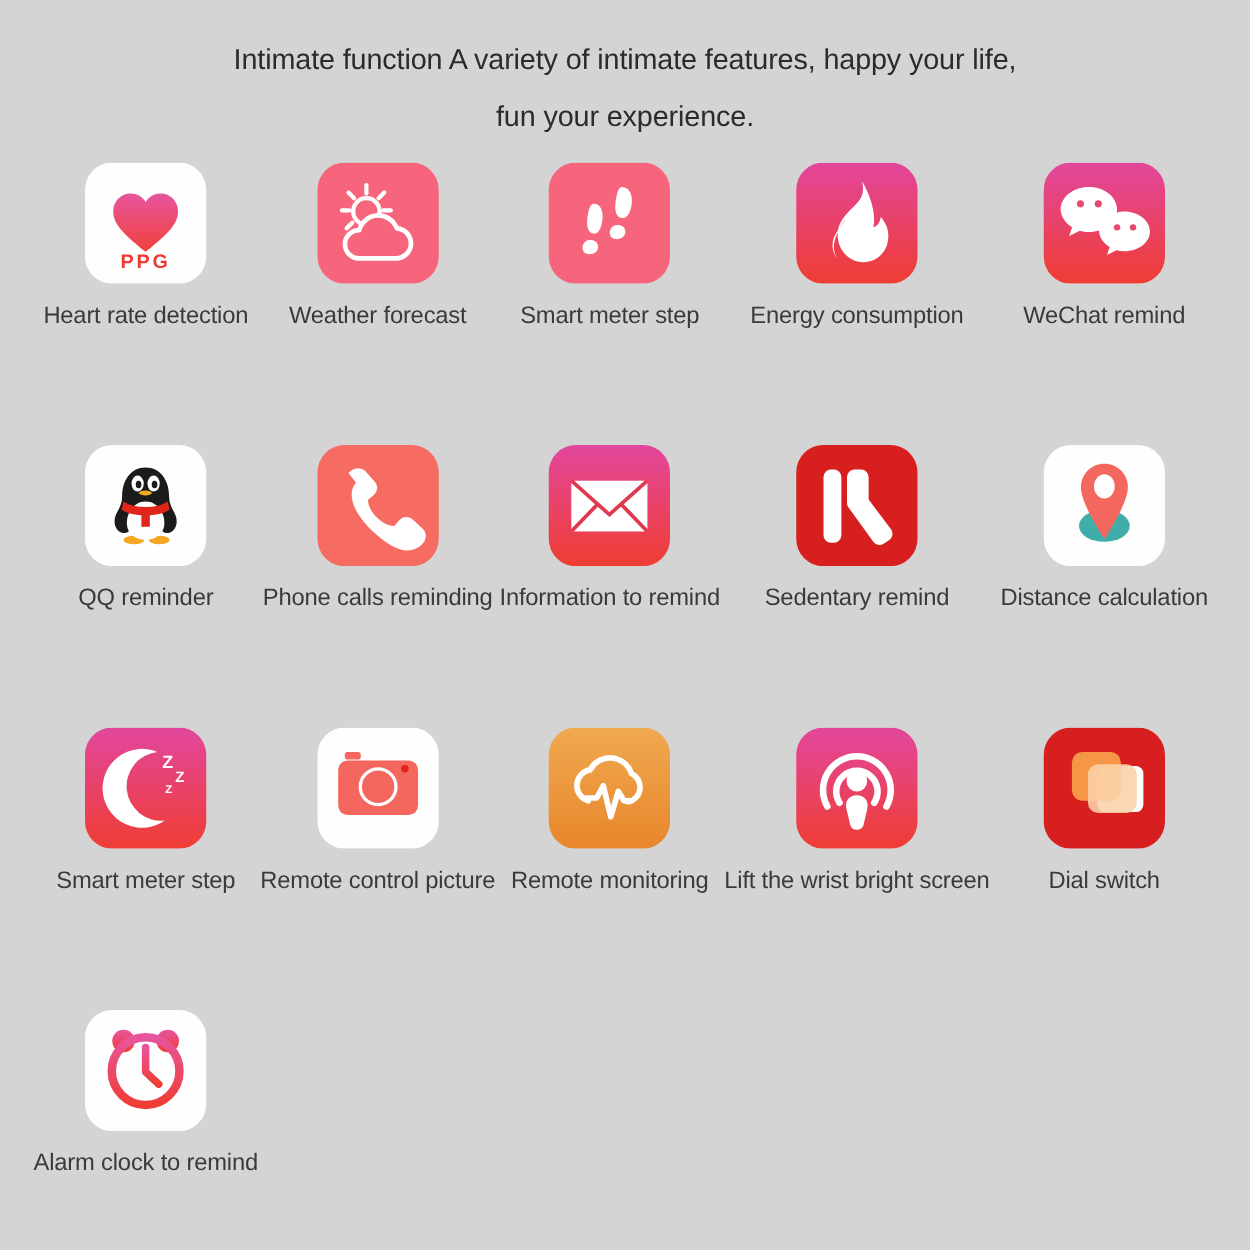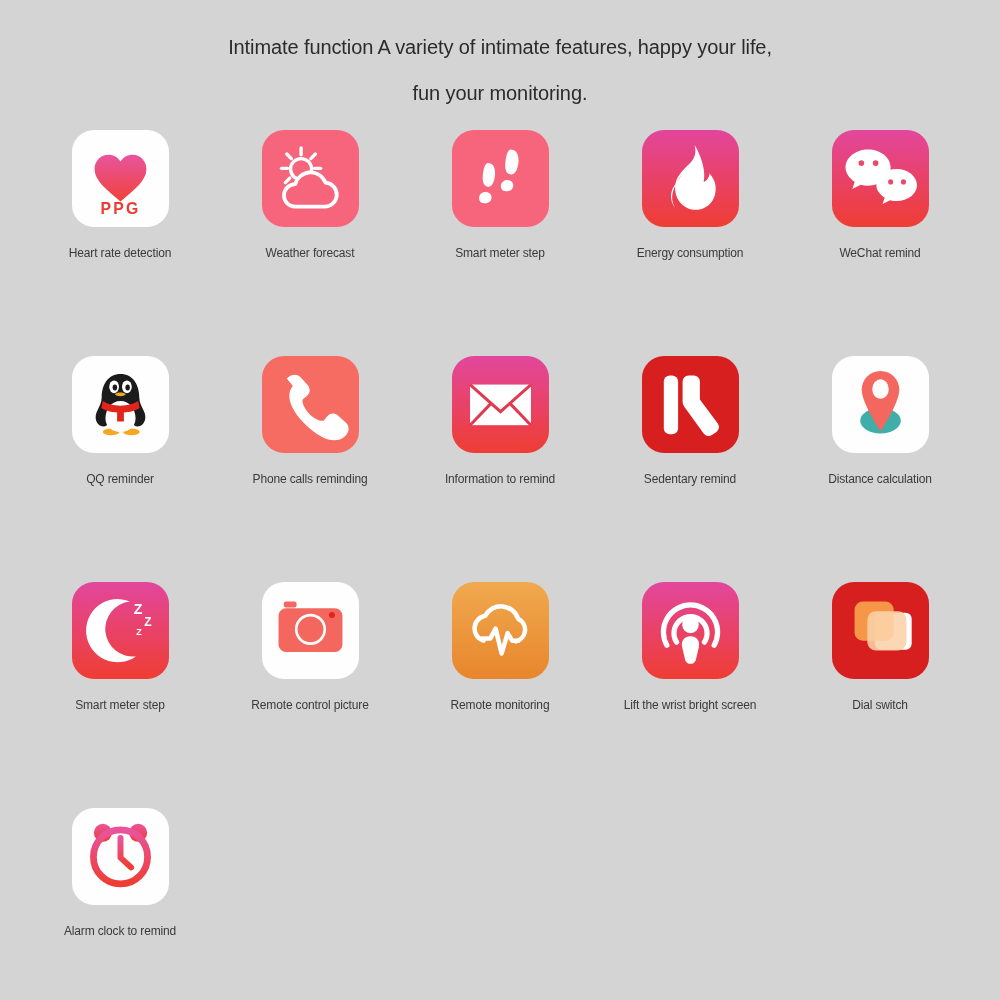--- a/index.html
+++ b/index.html
@@ -25,21 +25,21 @@
   }
 
   
   .heading {
     position: absolute;
     left: 60px;
     top: 24px;
     width: 880px;
     text-align: center;
     color: #2b2b2b;
-    font-size: 20px;
+    font-size: 23px;
     line-height: 46px;
     letter-spacing: -0.1px;
     font-weight: 400;
   }
 
   
   .grid {
     position: absolute;
     left: 25px;
     top: 130px;
@@ -64,35 +64,35 @@
     overflow: hidden;
     flex: none;
     text-align: right;
   }
 
   .tile svg { display: block; width: 100%; height: 100%; }
 
   .label {
     margin-top: 16px;
     color: #3a3a3a;
-    font-size: 12px;
+    font-size: 19px;
     line-height: 20px;
     text-align: center;
     white-space: nowrap;
     letter-spacing: -0.15px;
   }
 </style>
 </head>
 <body>
 
 <div class="page">
 
   <div class="heading">
     <div>Intimate function A variety of intimate features, happy your life,</div>
-    <div>fun your monitoring.</div>
+    <div>fun your experience.</div>
   </div>
 
   <div class="grid">
 
     <div class="cell">
       <div class="tile">
         <svg viewBox="0 0 129 129">
           <rect width="129" height="129" rx="29" fill="#fefefe"></rect>
           <defs>
               <linearGradient id="gHeart" x1="0" y1="0" x2="0" y2="1">

